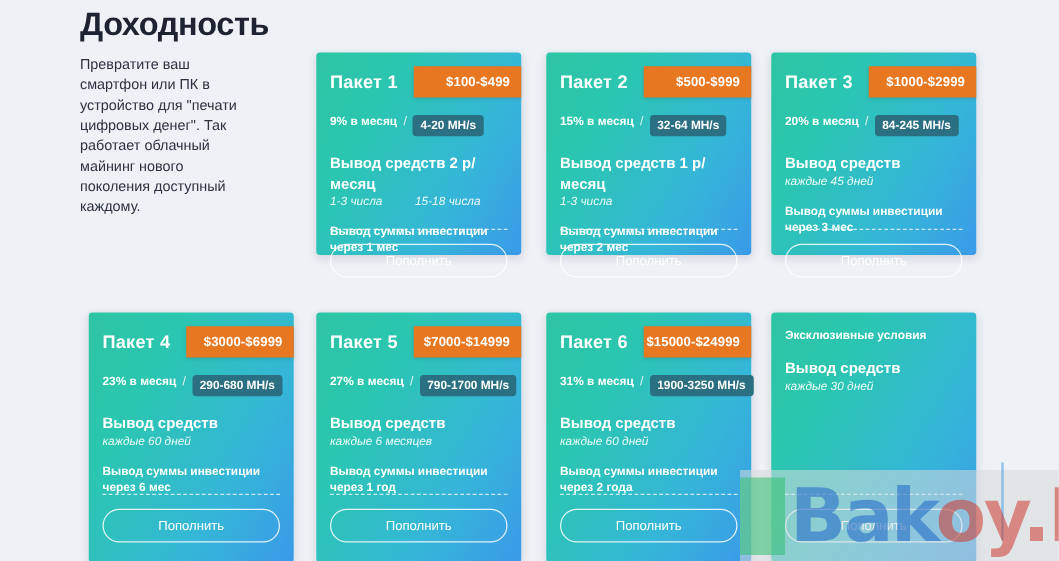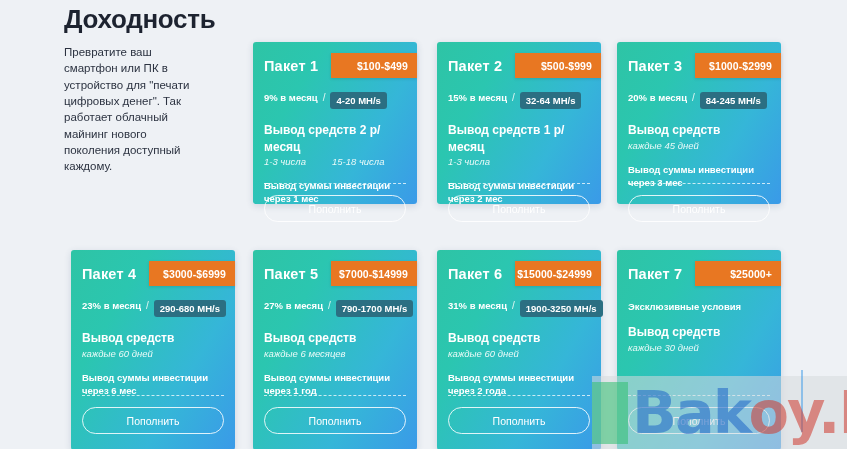--- a/index.html
+++ b/index.html
@@ -364,24 +364,20 @@
     </div>
   </div>
   <div class="info-block">
     <div class="info-plain">Вывод суммы инвестиции через 2 года</div>
   </div>
   <div class="divider"></div>
   <button class="topup-btn">Пополнить</button>
 </div>
 
 <div class="card row2 col4">
-  <div class="card-head">
-    <div class="pkg-name">Пакет 7</div>
-    <div class="price-badge">$25000+</div>
-  </div>
   <div class="info-block">
     <div class="info-plain">Эксклюзивные условия</div>
   </div>
   <div class="info-block">
     <div class="info-title">Вывод средств</div>
     <div class="info-sub">
       <span>каждые 30 дней</span>
     </div>
   </div>
   <div class="divider"></div>

